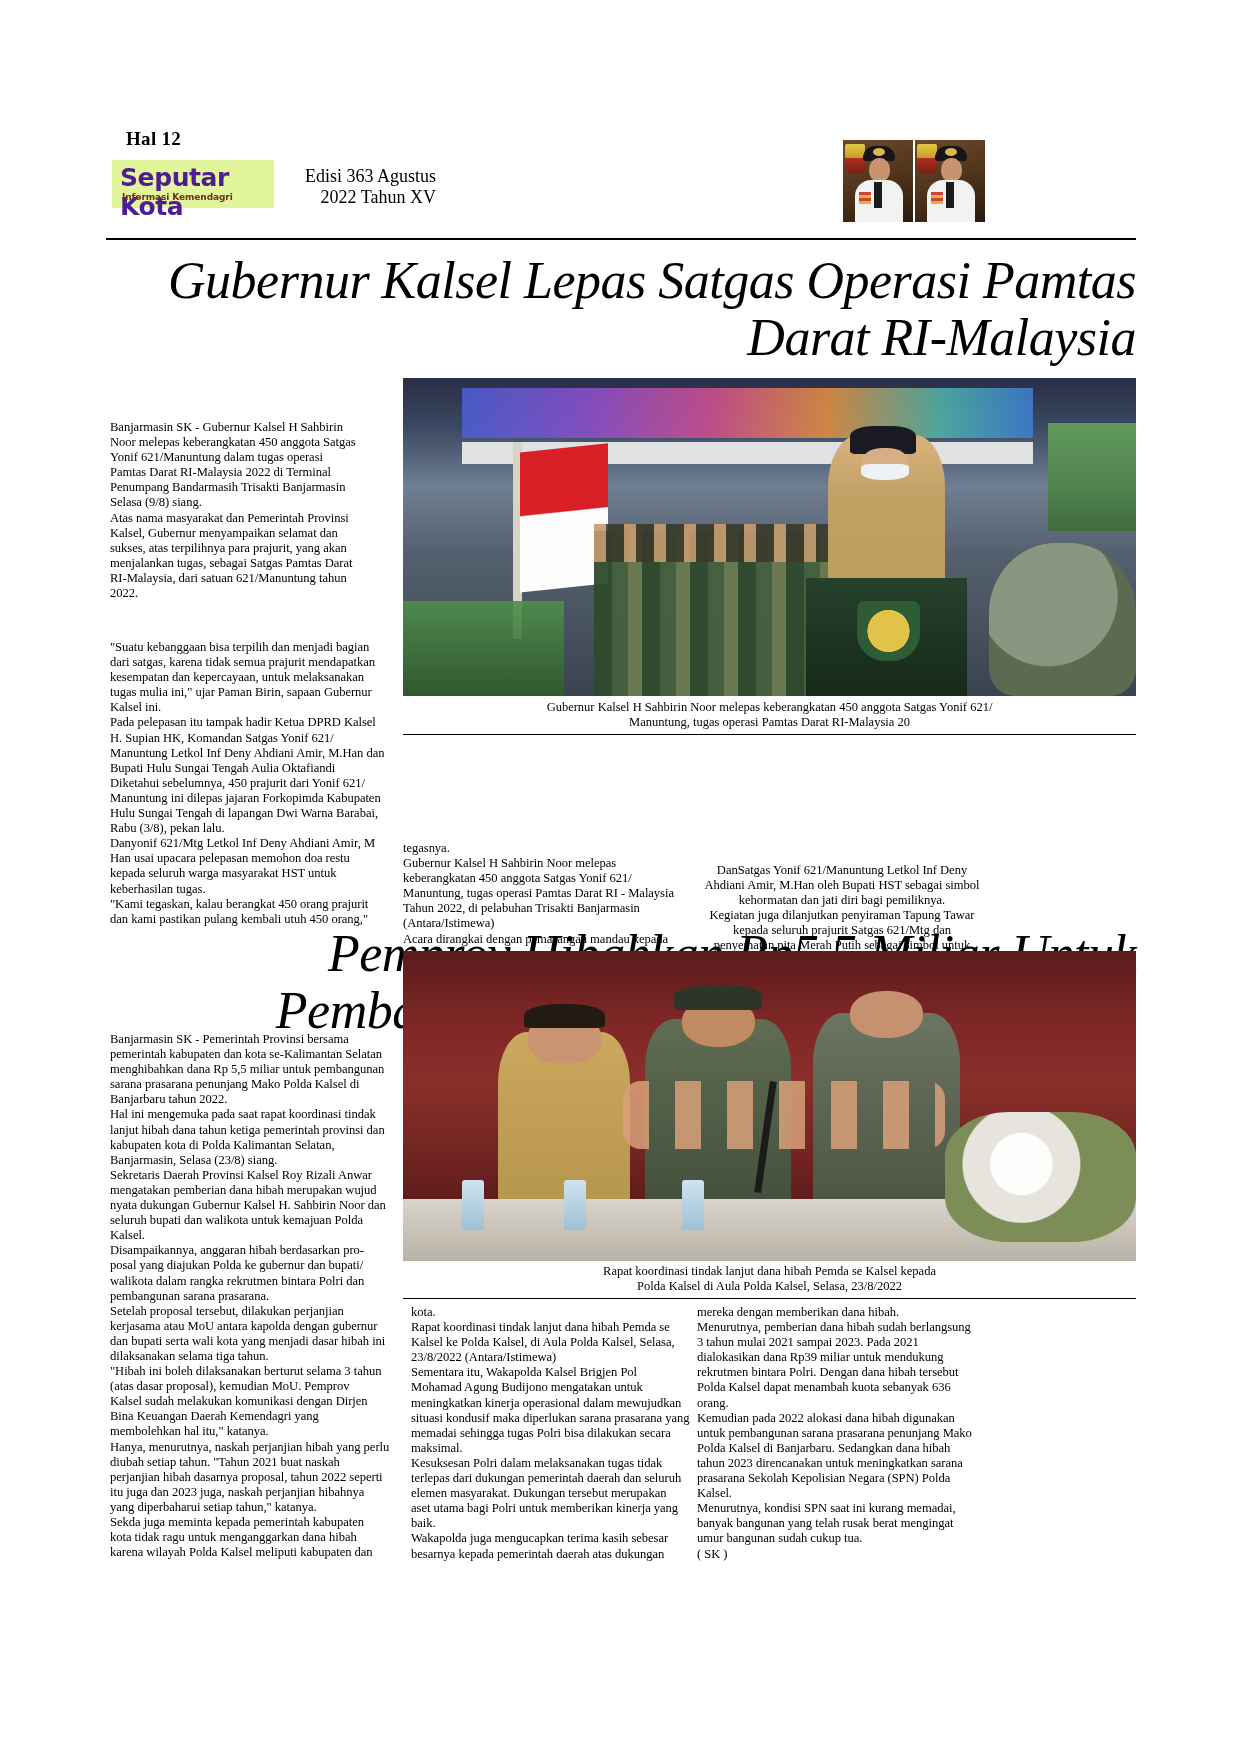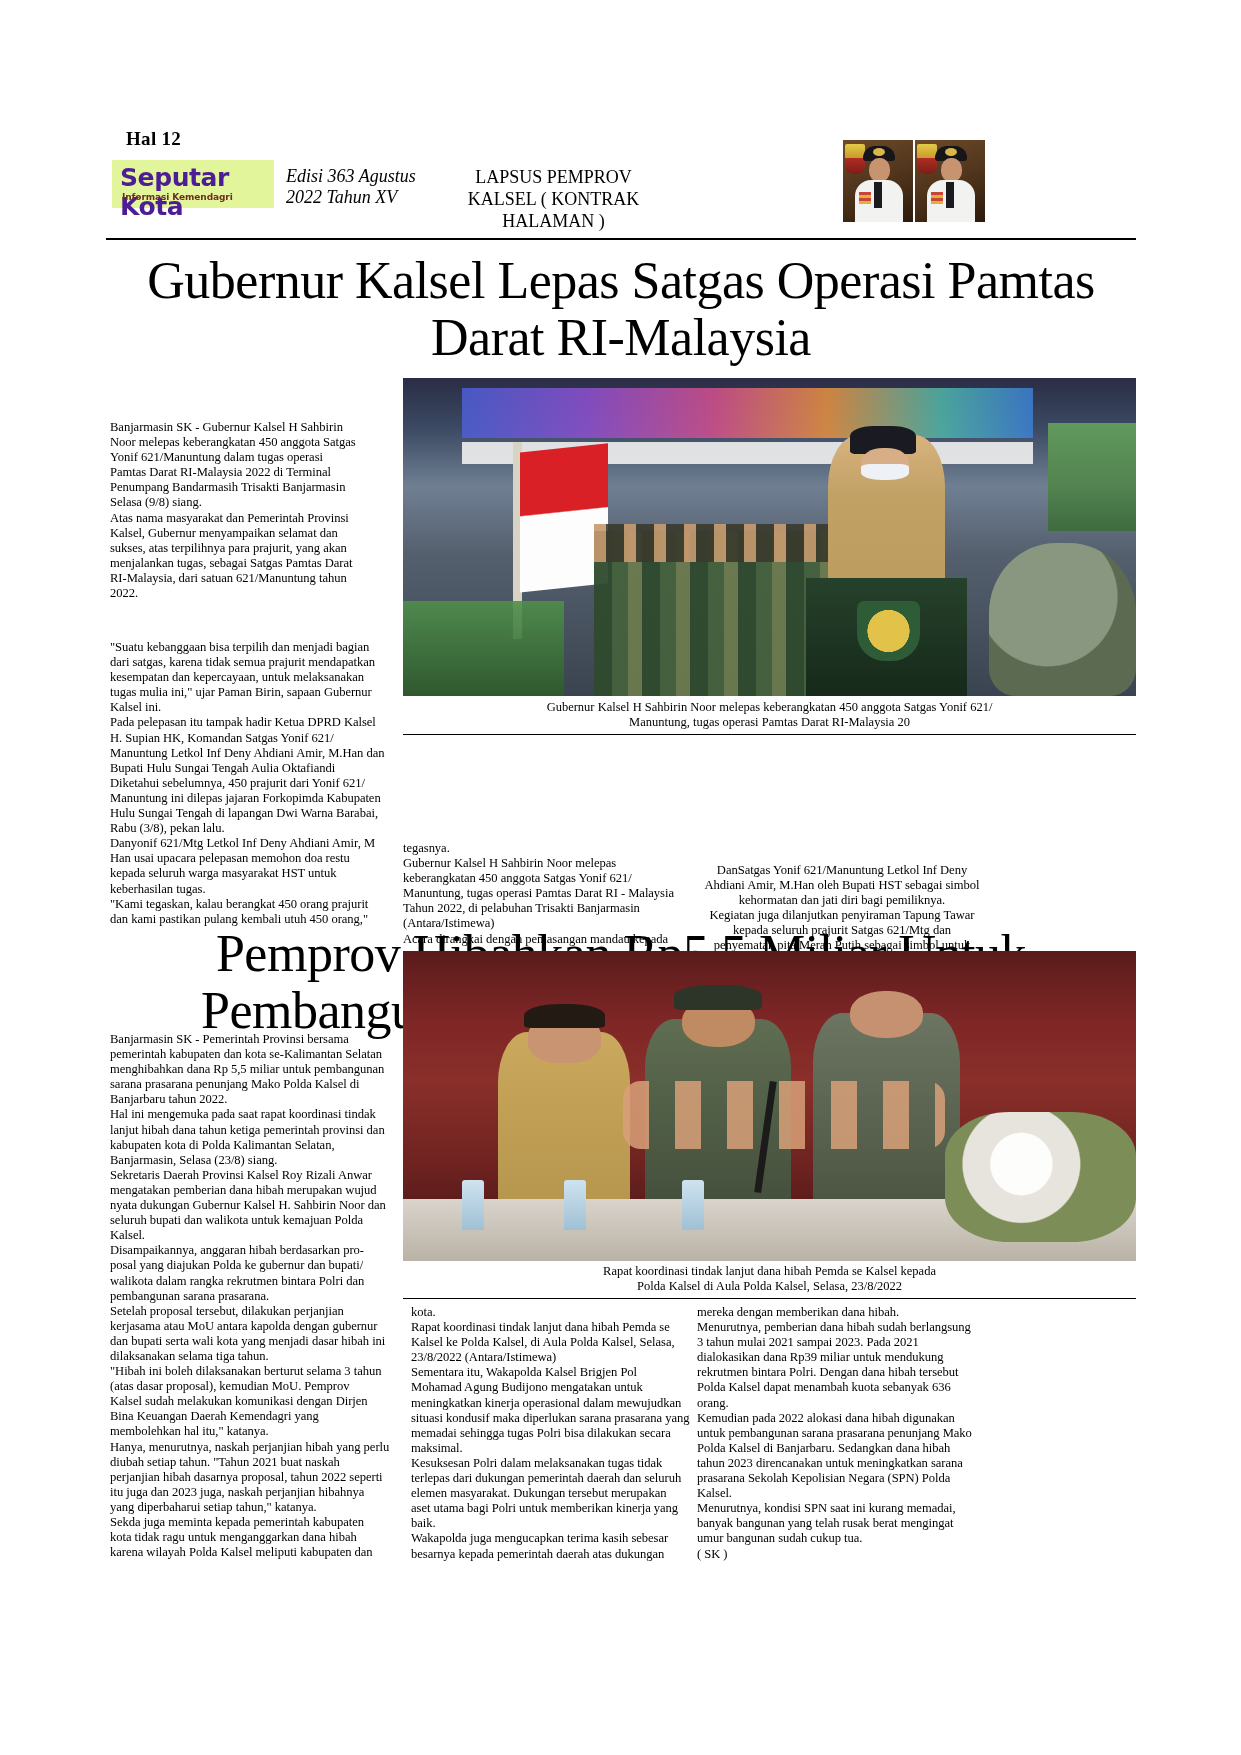--- a/index.html
+++ b/index.html
@@ -68,24 +68,23 @@
     font-weight: bold;
     font-size: 9px;
     color: #6b2f1d;
     letter-spacing: -0.1px;
   }
   .edisi {
     position: absolute;
     left: 180px;
     top: 38px;
     width: 150px;
-    text-align: left;
+    text-align: right;
     font-size: 18px;
     line-height: 21px;
-    font-style: italic;
   }
   .lapsus {
     position: absolute;
     left: 335px;
     top: 38px;
     width: 225px;
     text-align: center;
     font-size: 18px;
     line-height: 22px;
   }
@@ -167,25 +166,26 @@
     left: 106px;
     top: 238px;
     width: 1030px;
     height: 0;
     border-top: 2px solid #000;
   }
 
   
   .headline {
     position: absolute;
-    text-align: center;
+    text-align: right;
     font-size: 52px;
     line-height: 57px;
     font-weight: normal;
     letter-spacing: -0.5px;
+    font-style: italic;
   }
   #headline-1 { left: 106px; top: 252px; width: 1030px; }
   #headline-2 { left: 106px; top: 925px; width: 1030px; }
 
   
   .col {
     position: absolute;
     font-size: 12.6px;
     line-height: 15.1px;
     text-align: left;
@@ -315,22 +315,20 @@
     <div class="hal-label">Hal 12</div>
 
     <div class="logo-box">
       <div class="logo-title">Seputar Kota</div>
       <div class="logo-sub">Informasi Kemendagri</div>
     </div>
 
     <div class="edisi">Edisi 363 Agustus
 2022 Tahun XV</div>
 
-    <div class="lapsus">LAPSUS PEMPROV KALSEL
-( KONTRAK HALAMAN )</div>
 
 
     <div class="photos">
       <div class="gov-photo">
         <div class="emblem"></div>
         <div class="hat"></div>
         <div class="face"></div>
         <div class="body"></div>
         <div class="tie"></div>
         <div class="medals"></div>

